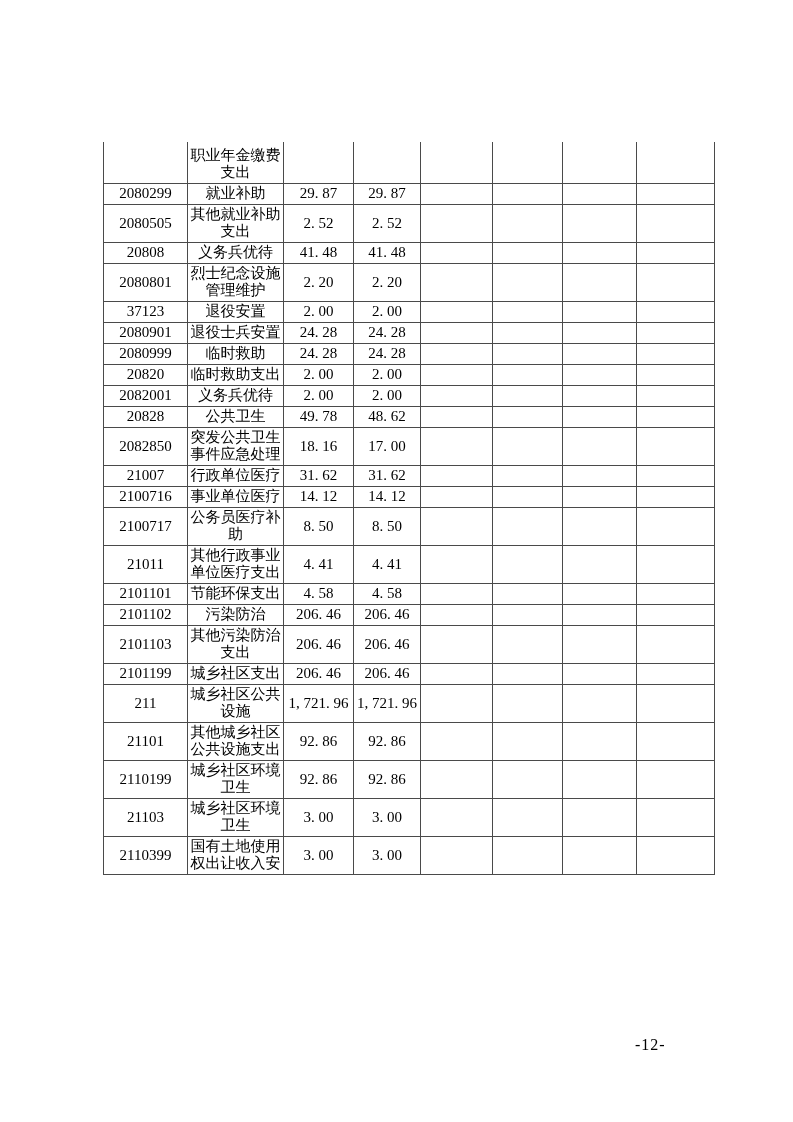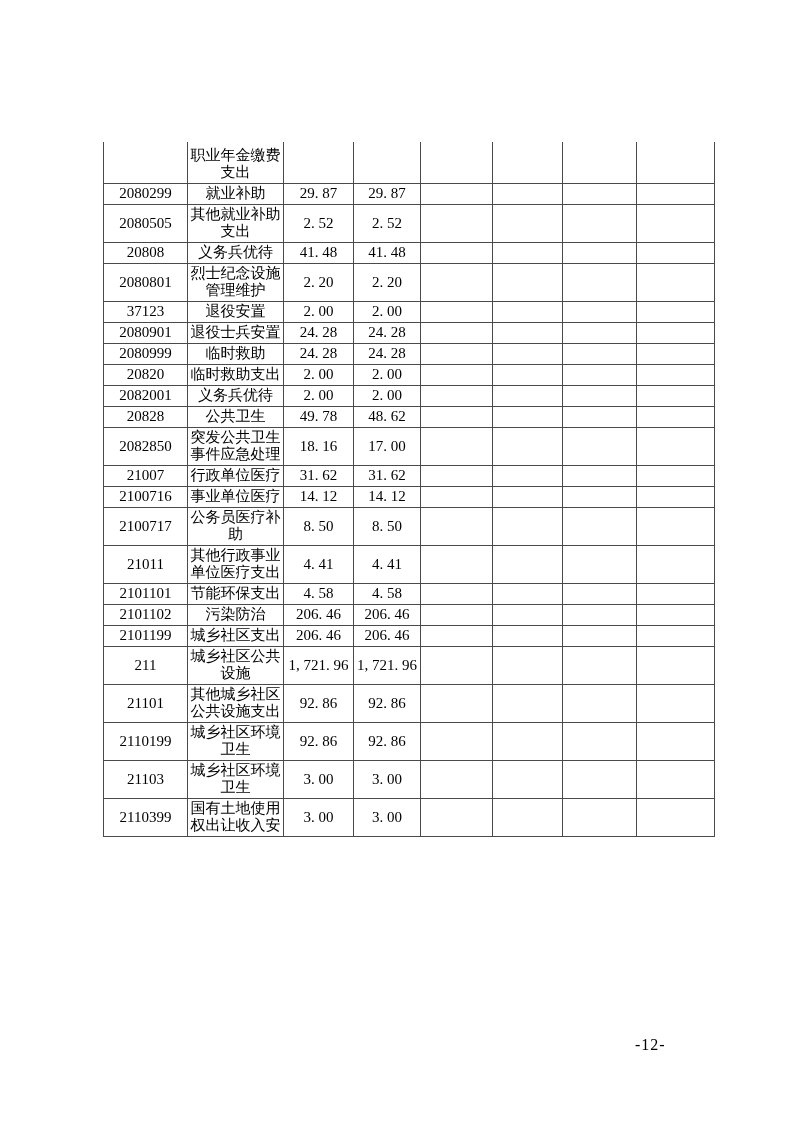--- a/index.html
+++ b/index.html
@@ -237,20 +237,30 @@
           <td class="cell-code">2101102</td>
           <td class="cell-name">污染防治</td>
           <td class="cell-val">206. 46</td>
           <td class="cell-val">206. 46</td>
           <td class="cell-empty"></td>
           <td class="cell-empty"></td>
           <td class="cell-empty"></td>
           <td class="cell-empty"></td>
         </tr>
         <tr>
+          <td class="cell-code">2101103</td>
+          <td class="cell-name">其他污染防治支出</td>
+          <td class="cell-val">206. 46</td>
+          <td class="cell-val">206. 46</td>
+          <td class="cell-empty"></td>
+          <td class="cell-empty"></td>
+          <td class="cell-empty"></td>
+          <td class="cell-empty"></td>
+        </tr>
+        <tr>
           <td class="cell-code">2101199</td>
           <td class="cell-name">城乡社区支出</td>
           <td class="cell-val">206. 46</td>
           <td class="cell-val">206. 46</td>
           <td class="cell-empty"></td>
           <td class="cell-empty"></td>
           <td class="cell-empty"></td>
           <td class="cell-empty"></td>
         </tr>
         <tr>

